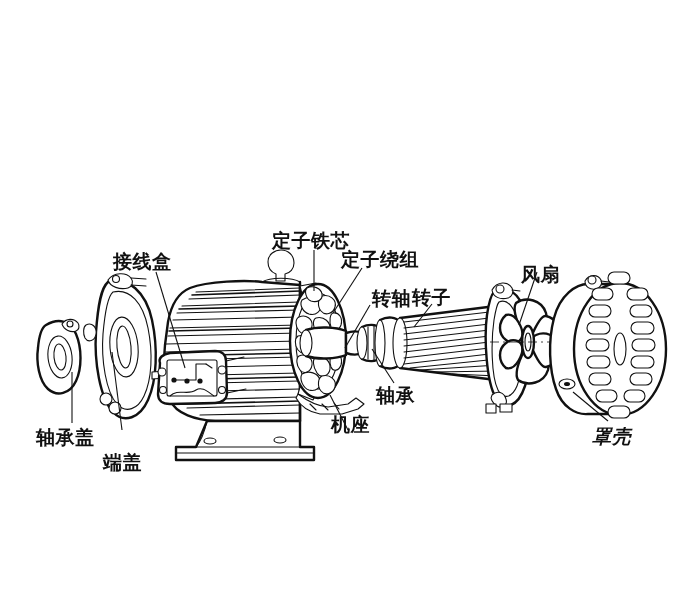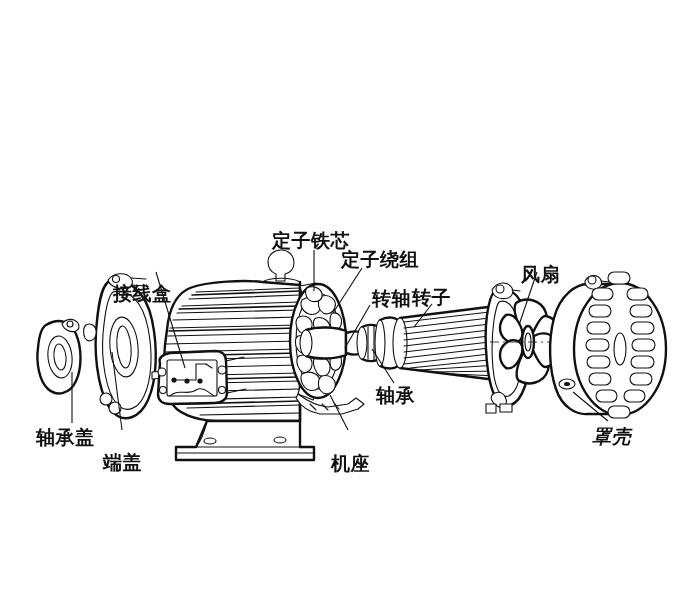--- a/index.html
+++ b/index.html
@@ -327,24 +327,24 @@
         <line x1="394" y1="383" x2="372" y2="349" class="lead"></line>
         <line x1="348" y1="430" x2="330" y2="395" class="lead"></line>
         <line x1="537" y1="272" x2="519" y2="325" class="lead"></line>
         <line x1="608" y1="421" x2="573" y2="392" class="lead"></line>
       </g>
   </svg>
 
   <div id="label-layer">
       <div class="lbl" style="left: 36px; top: 428px;">轴承盖</div>
       <div class="lbl" style="left: 103px; top: 437px; margin-top: 16px;">端盖</div>
-      <div class="lbl" style="left: 113px; top: 252px; margin-top: 32px;">接线盒</div>
+      <div class="lbl" style="left: 113px; top: 252px;">接线盒</div>
       <div class="lbl" style="left: 272px; top: 231px;">定子铁芯</div>
       <div class="lbl" style="left: 341px; top: 250px;">定子绕组</div>
       <div class="lbl" style="left: 360px; top: 289px; margin-left: 12px;">转轴</div>
       <div class="lbl" style="left: 412px; top: 288px;">转子</div>
       <div class="lbl" style="left: 376px; top: 386px;">轴承</div>
-      <div class="lbl" style="left: 331px; top: 454px;">机座</div>
+      <div class="lbl" style="left: 331px; top: 415px;">机座</div>
       <div class="lbl" style="left: 521px; top: 265px;">风扇</div>
       <div class="lbl" style="left: 592px; top: 427px; font-style: italic;">罩壳</div>
     </div>
 
 </div>
 
 </body></html>

